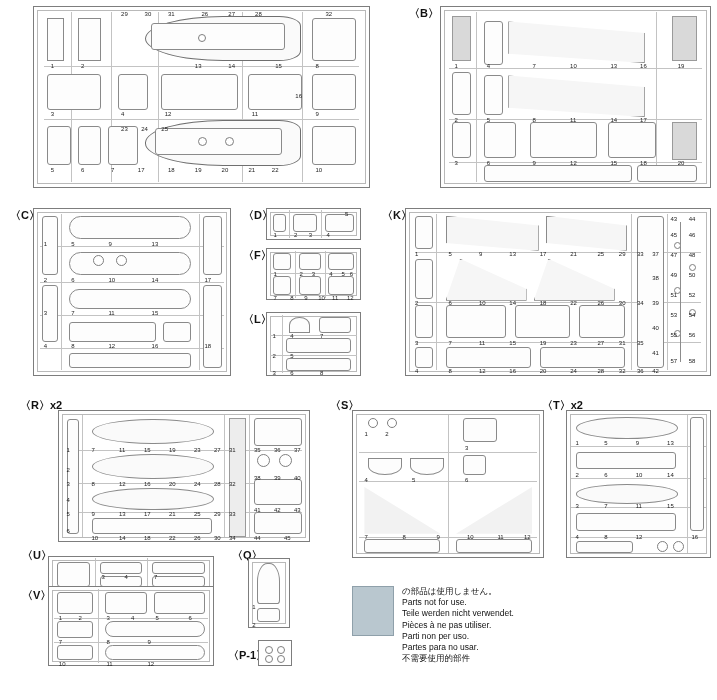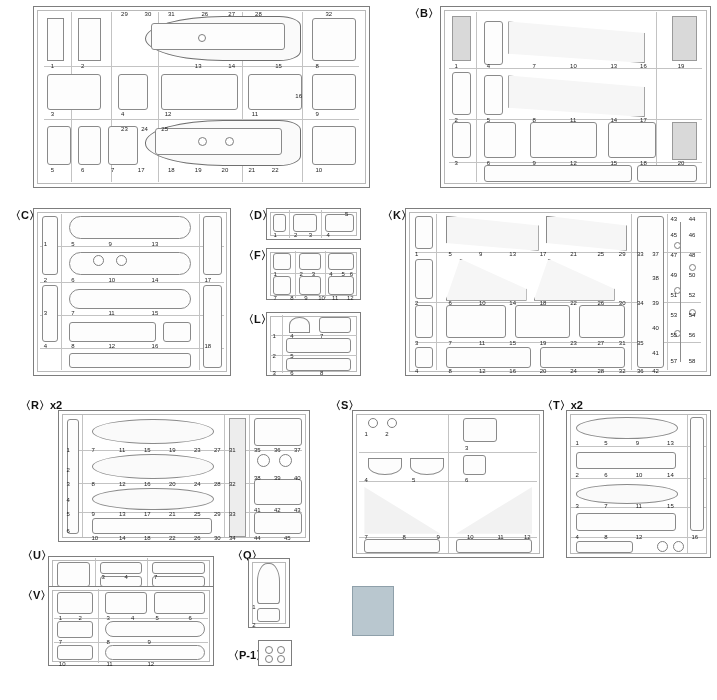--- a/index.html
+++ b/index.html
@@ -621,15 +621,24 @@
   <div class="tag" style="left:228px;top:648px;">〈P-1〉</div>
   <div class="sprue" style="left:258px;top:640px;width:34px;height:26px;">
     <div class="dot" style="left:18%;top:20%;width:6px;height:6px;"></div>
     <div class="dot" style="left:55%;top:20%;width:6px;height:6px;"></div>
     <div class="dot" style="left:18%;top:58%;width:6px;height:6px;"></div>
     <div class="dot" style="left:55%;top:58%;width:6px;height:6px;"></div>
   </div>
 
   <div class="note" style="left:352px;top:586px;">
     <div class="swatch"></div>
+    <div class="lines">
+      <div class="l jp">の部品は使用しません。</div>
+      <div class="l">Parts not for use.</div>
+      <div class="l">Teile werden nicht verwendet.</div>
+      <div class="l">Pièces à ne pas utiliser.</div>
+      <div class="l">Parti non per uso.</div>
+      <div class="l">Partes para no usar.</div>
+      <div class="l jp">不需要使用的部件</div>
+    </div>
   </div>
 
 </div>
 
 </body></html>

